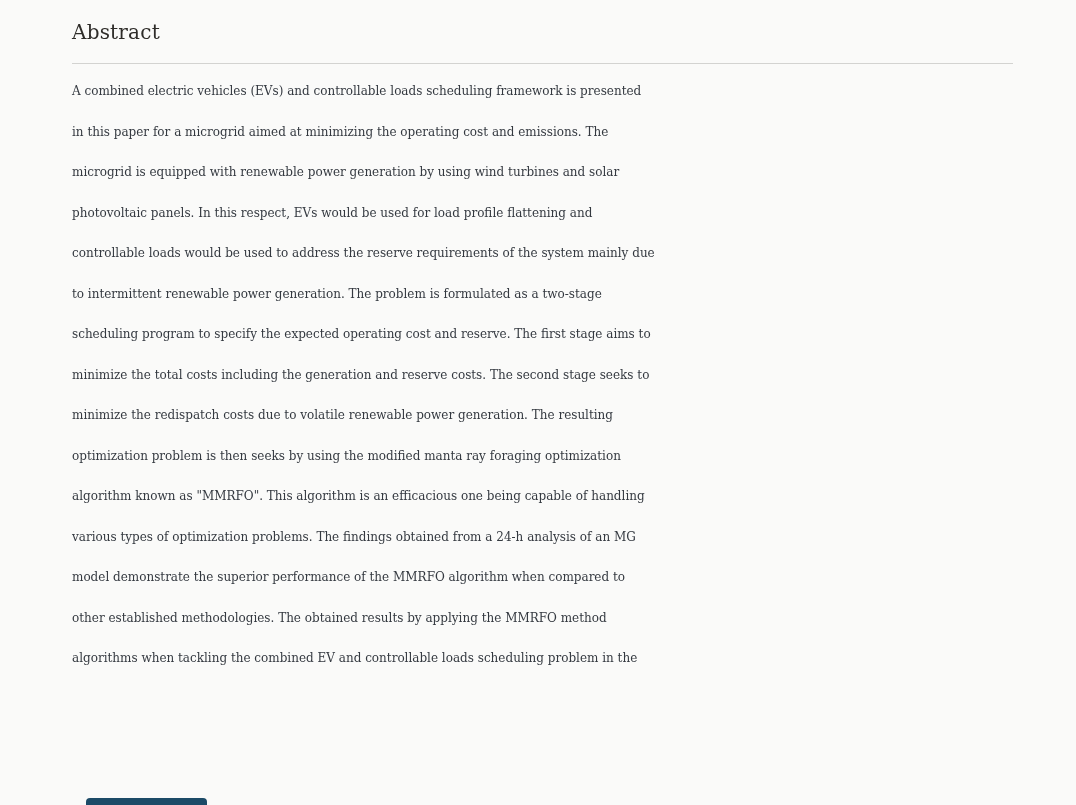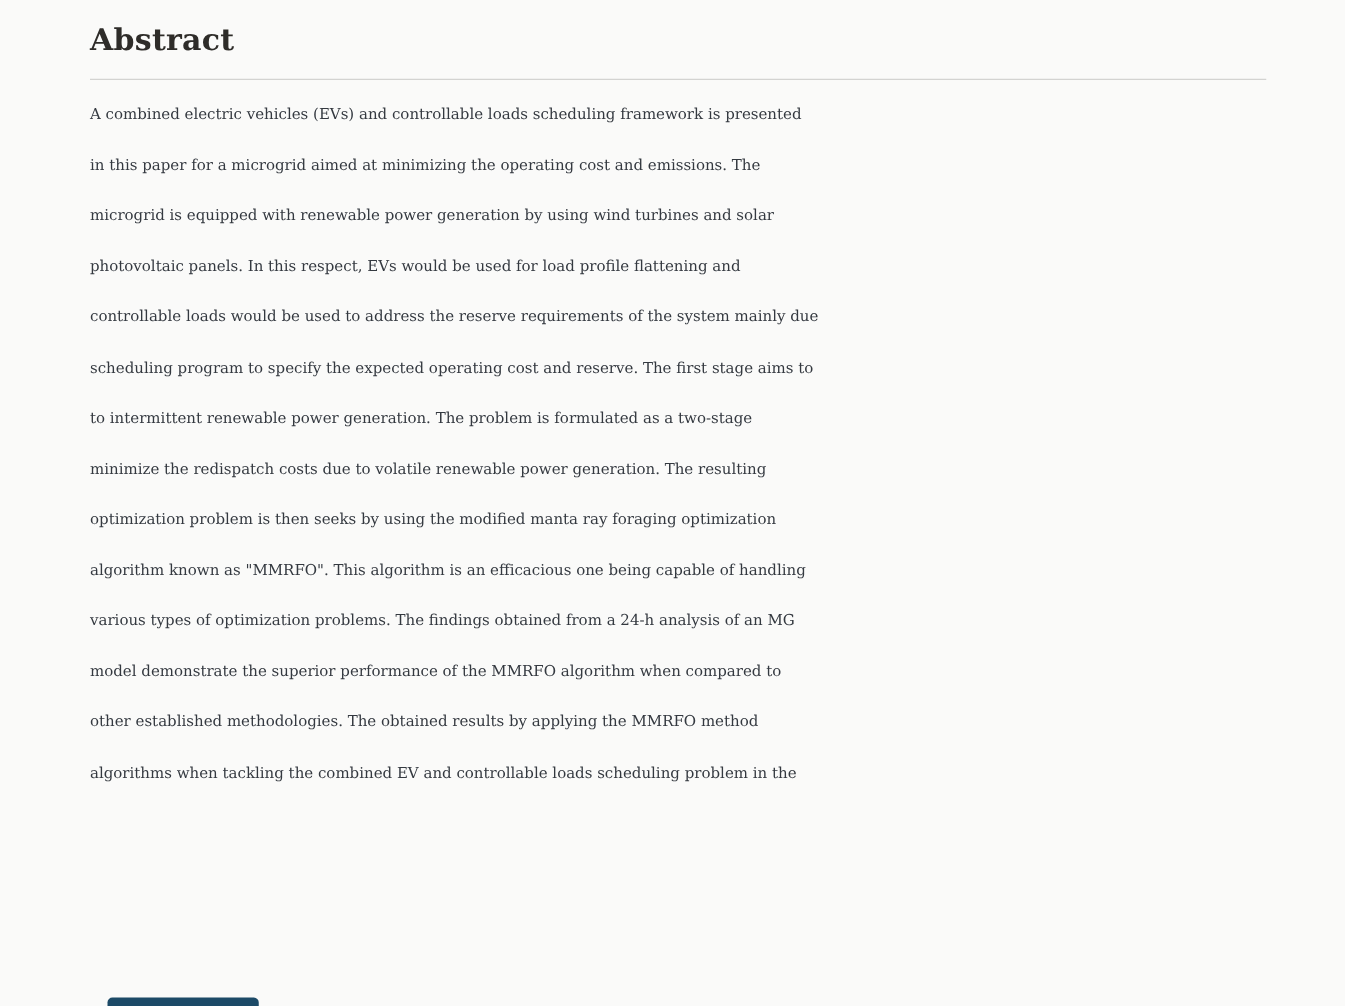--- a/index.html
+++ b/index.html
@@ -23,23 +23,23 @@
     font-family: "DejaVu Serif", serif;
   }
   .content {
     position: absolute;
     left: 72px;
     top: 0;
     width: 941px;
   }
   .section-heading {
     margin: 14px 0 0 0;
-    font-size: 24px;
+    font-size: 20px;
     line-height: 36px;
-    font-weight: 700;
+    font-weight: 400;
     color: var(--heading-text);
     letter-spacing: 0.2px;
   }
   .heading-divider {
     margin: 13px 0 0 0;
     border: none;
     border-top: 1px solid var(--divider);
     height: 0;
   }
   .abstract-text {
@@ -66,22 +66,23 @@
 
 <div class="content">
   <h2 class="section-heading">Abstract</h2>
   <hr class="heading-divider">
   <div class="abstract-text">
       <div class="abstract-line">A combined electric vehicles (EVs) and controllable loads scheduling framework is presented</div>
       <div class="abstract-line">in this paper for a microgrid aimed at minimizing the operating cost and emissions. The</div>
       <div class="abstract-line">microgrid is equipped with renewable power generation by using wind turbines and solar</div>
       <div class="abstract-line">photovoltaic panels. In this respect, EVs would be used for load profile flattening and</div>
       <div class="abstract-line">controllable loads would be used to address the reserve requirements of the system mainly due</div>
+      <div class="abstract-line">to intermittent renewable power generation. The problem is formulated as a two-stage</div>
       <div class="abstract-line">scheduling program to specify the expected operating cost and reserve. The first stage aims to</div>
-      <div class="abstract-line">to intermittent renewable power generation. The problem is formulated as a two-stage</div>
+      <div class="abstract-line">minimize the total costs including the generation and reserve costs. The second stage seeks to</div>
       <div class="abstract-line">minimize the redispatch costs due to volatile renewable power generation. The resulting</div>
       <div class="abstract-line">optimization problem is then seeks by using the modified manta ray foraging optimization</div>
       <div class="abstract-line">algorithm known as "MMRFO". This algorithm is an efficacious one being capable of handling</div>
       <div class="abstract-line">various types of optimization problems. The findings obtained from a 24-h analysis of an MG</div>
       <div class="abstract-line">model demonstrate the superior performance of the MMRFO algorithm when compared to</div>
       <div class="abstract-line">other established methodologies. The obtained results by applying the MMRFO method</div>
       <div class="abstract-line">algorithms when tackling the combined EV and controllable loads scheduling problem in the</div>
     </div>
 </div>
 

